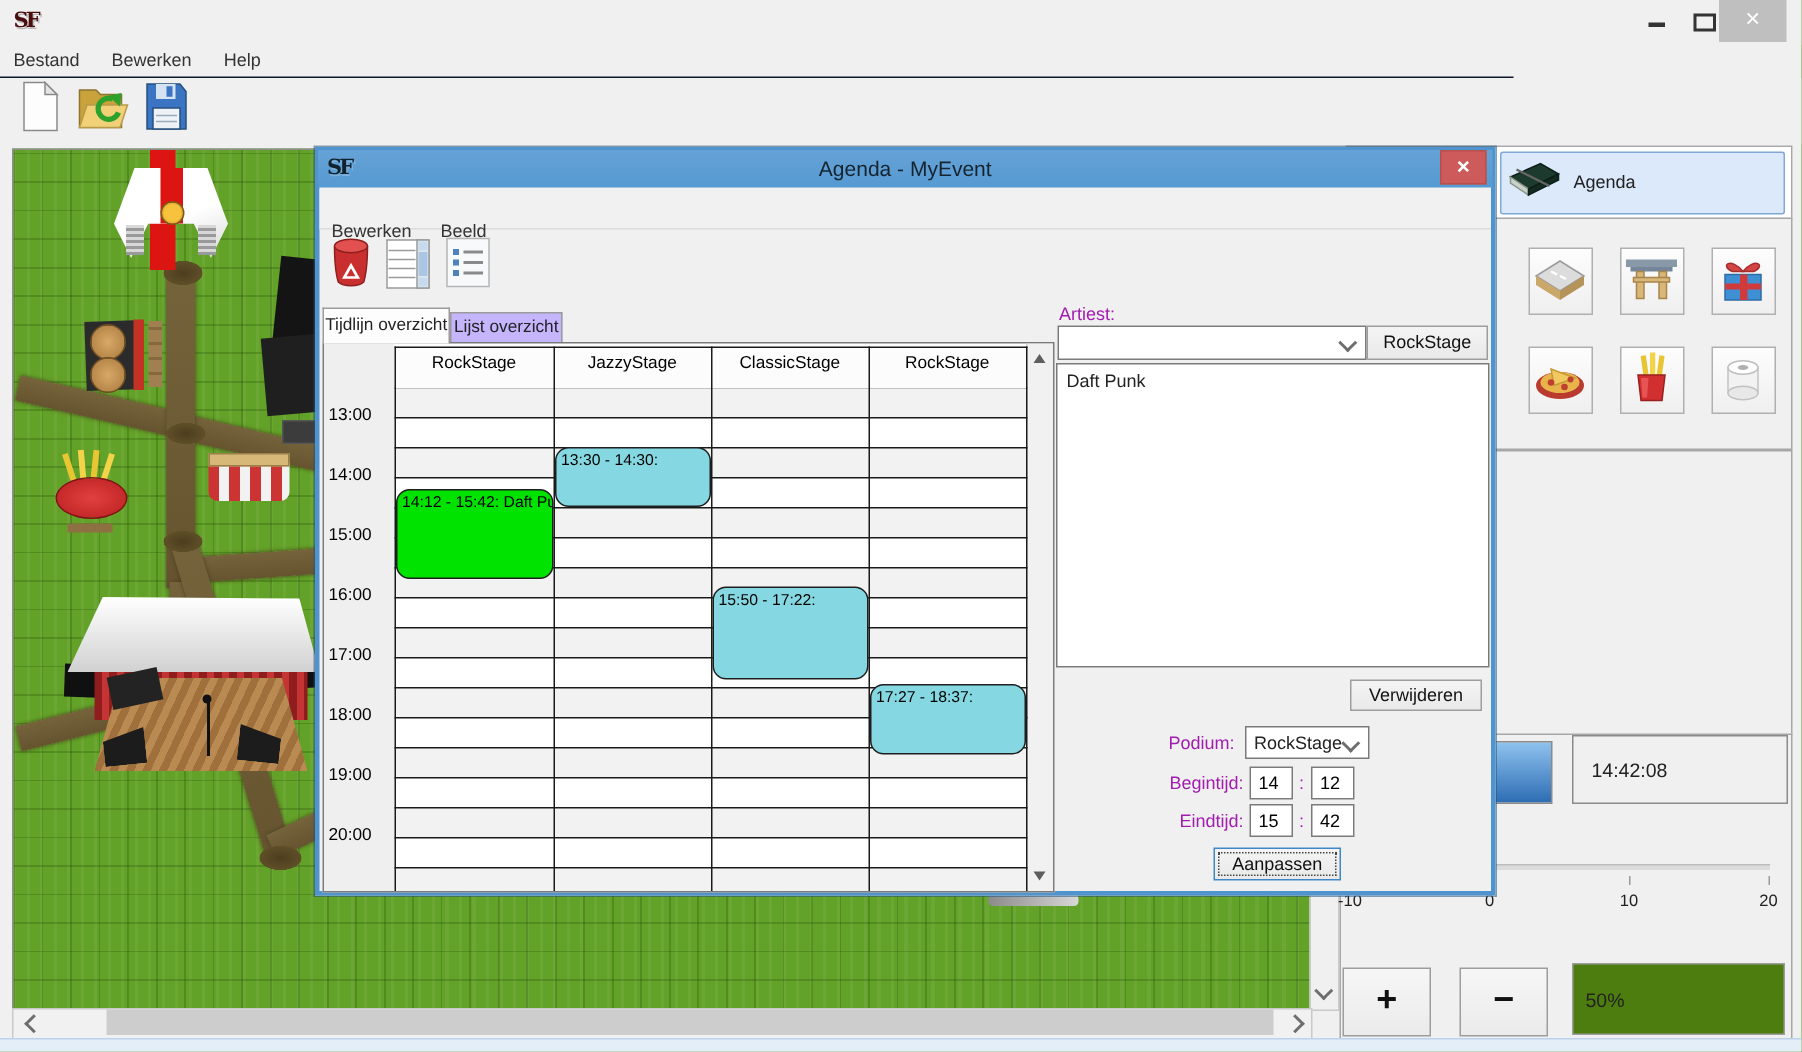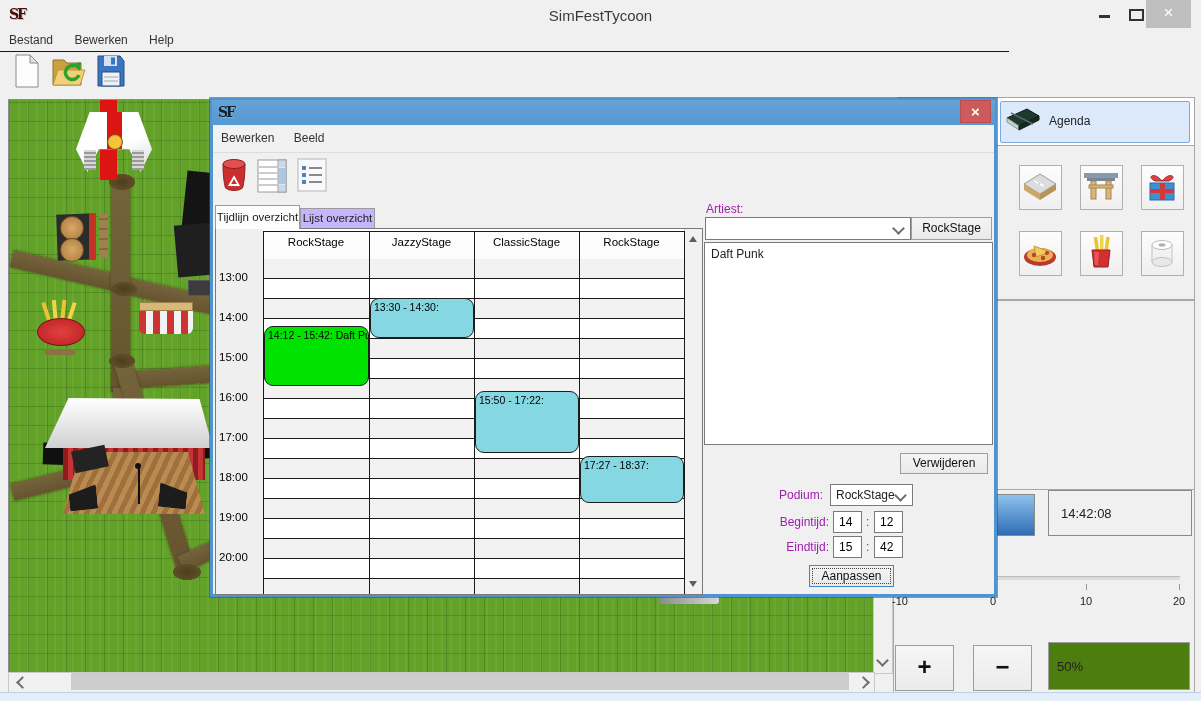--- a/index.html
+++ b/index.html
@@ -108,21 +108,20 @@
   .list-item{padding:4px 6px;font-size:12px;}
   .num-input{position:absolute;width:29px;height:22px;border:1px solid #7a7a7a;background:#fff;
              font-size:12px;box-sizing:border-box;padding-left:5px;font-family:"Liberation Sans",sans-serif;}
   #apply-btn{border:1px solid #3f87c7;outline:1px dotted #444;outline-offset:-4px;}
 </style>
 </head>
 <body>
 
 <div class="abs" id="titlebar">
   <span class="abs sf-logo" style="left:9px;top:6px;">SF</span>
-  <div class="abs" id="app-title">SimFestTycoon</div>
   <div class="abs" id="win-min">
       <i></i>
     </div>
   <div class="abs" id="win-max">
       <i></i>
     </div>
   <div class="abs" id="win-close">×</div>
 </div>
 
 <div class="abs" id="menubar">
@@ -311,25 +310,26 @@
     <div class="tick-label" style="left: 1179px;">20</div>
   </div>
 <div class="abs big-btn" style="left:895px;top:645px;">+</div>
 <div class="abs big-btn" style="left:973px;top:645px;">−</div>
 <div class="abs" id="zoom-box">50%</div>
 <div class="abs" id="statusbar"></div>
 
 <div class="abs" id="dialog">
   <div class="abs" id="dlg-titlebar">
     <span class="abs sf-logo" style="left:6px;top:4px;color:#10222e;text-shadow:1px 1px 0 #7fb0da;">SF</span>
+    <div class="abs" id="dlg-title">Agenda - MyEvent</div>
     <div class="abs" id="dlg-close">×</div>
   </div>
   <div class="abs" id="dlg-menubar">
     <span class="menu-item" style="padding:5px 8px;display:inline-block;">Bewerken</span>
-    <span class="menu-item" style="padding:5px 8px;display:inline-block;">Beeld</span>
+    <span class="menu-item" style="padding:21px 8px;display:inline-block;">Beeld</span>
   </div>
   <div class="abs" id="dlg-toolbar">
     <div class="dlg-tool" style="left:4px;">
       <svg width="28" height="36" viewBox="0 0 28 36">
         <path d="M3 6 c0 10 1 19 2.5 24 a9.5 4.5 0 0 0 17 0 C24 25 25 16 25 6" fill="#c92f2f" stroke="#8e1f1f"></path>
         <ellipse cx="14" cy="6" rx="11" ry="4.5" fill="#e25050" stroke="#8e1f1f"></ellipse>
         <path d="M14 19 l4.5 8 h-9 z" fill="none" stroke="#fff" stroke-width="1.8"></path>
         </svg>
     </div>
     <div class="dlg-tool" style="left:42px;">

